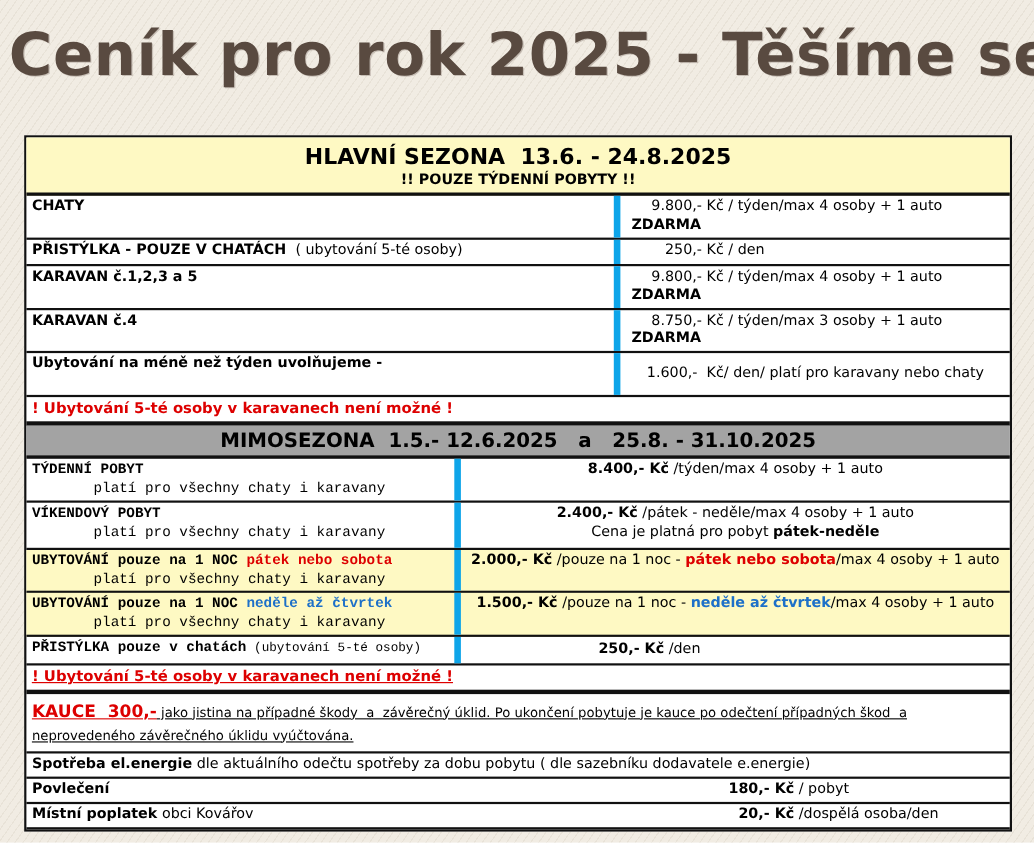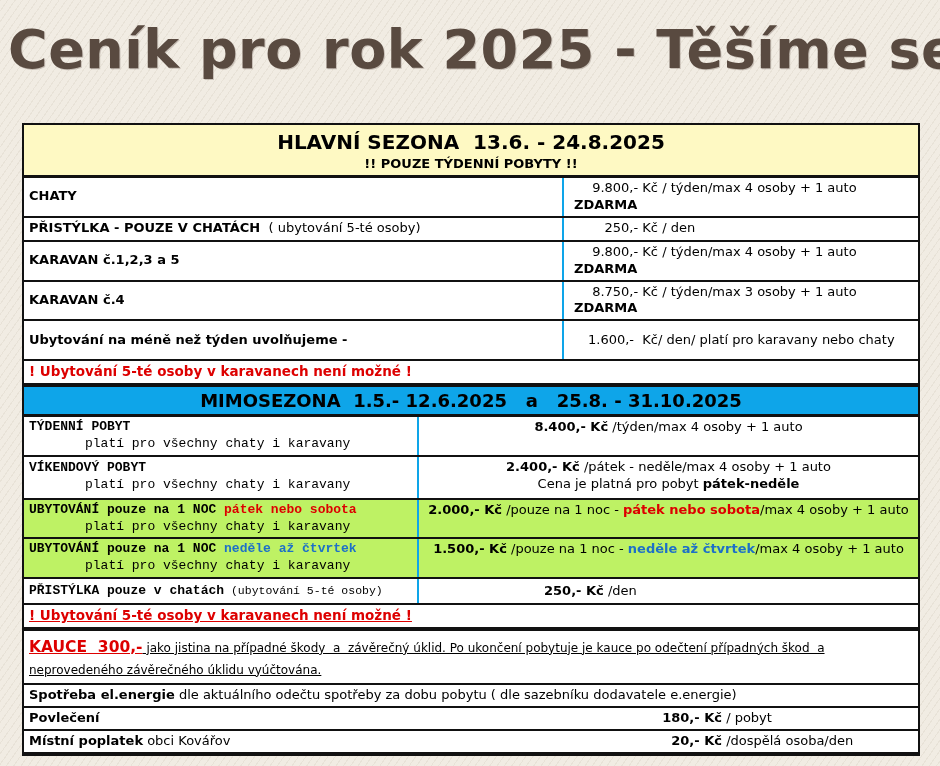--- a/index.html
+++ b/index.html
@@ -26,35 +26,35 @@
   b, .b { font-weight:bold; }
   .small { font-size:11.5px; }
   .red { color:#dd0000; }
   .blue { color:#1d70c8; }
   .u { text-decoration:underline; }
 
   .sec-header { text-align:center; border-bottom:3px solid #111; }
   .h-red { background:#fef9c3; padding:4px 17px 3px; }
   .h-red .big { display:block; font-size:20px; font-weight:bold; line-height:26px; }
   .h-red .sub { display:block; font-size:13px; font-weight:bold; line-height:17px; }
-  .h-green { background:#0ea5e9; font-size:18px; font-weight:bold; padding:2px 0 1px; line-height:24px; }
+  .h-green { background:#a3a3a3; font-size:18px; font-weight:bold; padding:2px 0 1px; line-height:24px; }
 
   .row { display:flex; border-bottom:2px solid #111; align-items:stretch; }
-  .lcell { width:540px; border-right:2px solid #0ea5e9; padding:2px 6px 2px 5px;
-           display:flex; flex-direction:column; justify-content:center; align-items:flex-start; }
+  .lcell { width:540px; border-right:6px solid #0ea5e9; padding:2px 6px 2px 5px;
+           display:flex; flex-direction:column; align-items:flex-start; }
   .rcell { flex:1; padding:2px 4px 2px 10px; display:flex; align-items:center; }
   .s2 .lcell { width:395px;font-family:Liberation Mono, monospace; }
   .rcell.center { flex-direction:column; text-align:center; padding-left:4px; }
   .rcell.indent { padding-left:125px; }
   .price { display:inline-block; min-width:84px; text-align:right; font-weight:normal; white-space:pre; }
   .subline { padding-left:56px; }
   .mh24 { min-height:24px; } .mh26 { min-height:26px; } .mh34 { min-height:34px; }
   .mh38 { min-height:38px; } .mh39 { min-height:39px; } .mh40 { min-height:40px; }
   .mh43 { min-height:43px; }
-  .yellow { background:#bef264; }
+  .yellow { background:#fef9c3; }
   .note-row { display:flex; align-items:center; min-height:24px; padding:2px 5px;
               font-weight:bold; font-size:13.5px; color:#dd0000; border-bottom:4px solid #111; }
 
   .kauce-row { border-bottom:2px solid #111; padding:4px 6px 3px 5px; min-height:44px; line-height:1.6; }
   .kauce-label { font-size:15.5px; font-weight:bold; color:#dd0000; text-decoration:underline; white-space:pre; }
   .kauce-text { font-size:12px; text-decoration:underline; }
 
   .xrow { display:flex; border-bottom:2px solid #111; align-items:center; }
   .xlab { flex:1; padding:2px 4px 2px 5px; }
   .xlab .line { display:block; }

